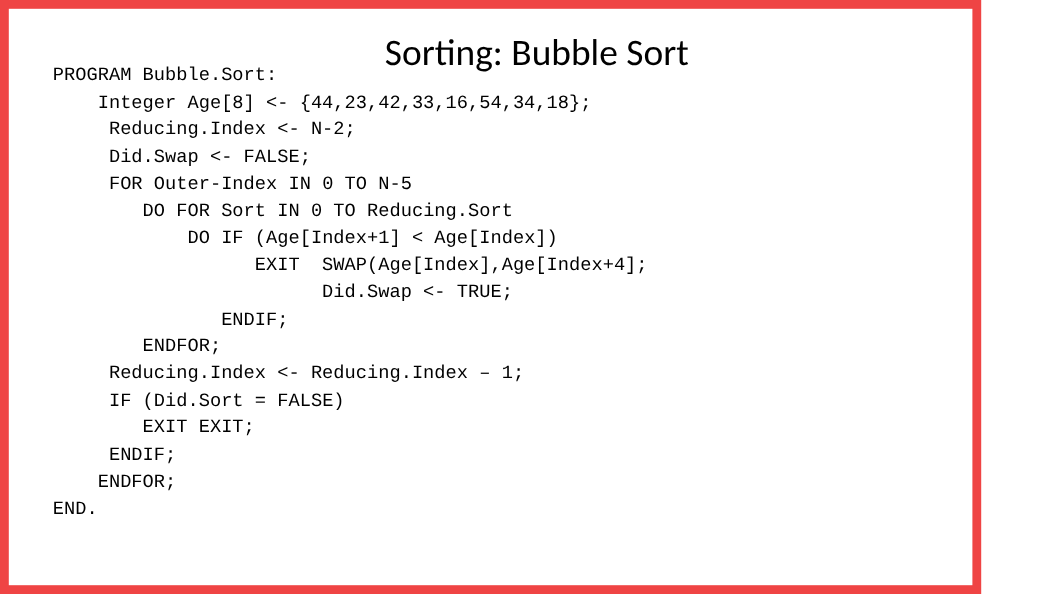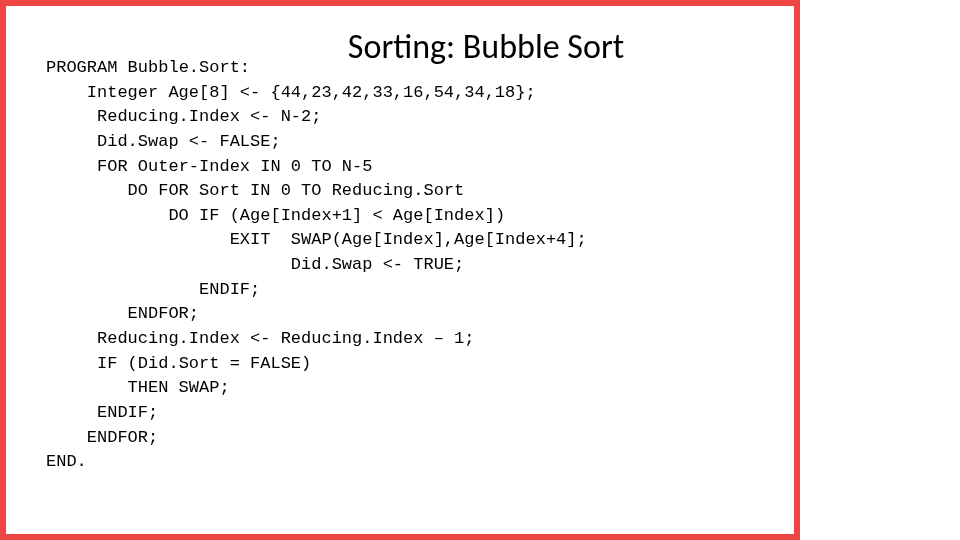--- a/index.html
+++ b/index.html
@@ -5,23 +5,23 @@
   html, body {
     margin: 0;
     padding: 0;
     width: 960px;
     height: 540px;
     background: #ffffff;
     font-family: "Times New Roman", Times, serif;
   }
   .slide {
     box-sizing: border-box;
-    width: 800px;
+    width: 892px;
     height: 540px;
-    border: 6px solid #ef4444;
+    border: 8px solid #ef4444;
     padding: 18px 40px 18px 40px;
     position: relative;
   }
   .title {
     position: absolute;
     top: 20px;
     left: 0;
     width: 960px;
     text-align: center;
     font-size: 34px;
@@ -49,17 +49,17 @@
 <span>     Did.Swap &lt;- FALSE;</span>
 <span class="kw">     FOR</span><span> Outer-Index </span><span class="kw">IN</span><span> 0 </span><span class="kw">TO</span><span> N-5</span>
 <span class="kw">        DO FOR</span><span> Sort </span><span class="kw">IN</span><span> 0 </span><span class="kw">TO</span><span> Reducing.Sort</span>
 <span class="kw">            DO IF</span><span> (Age[Index+1] &lt; Age[Index])</span>
 <span class="kw">                  EXIT</span><span>  SWAP(Age[Index],Age[Index+4];</span>
 <span>                        Did.Swap &lt;- TRUE;</span>
 <span class="kw">               ENDIF;</span>
 <span class="kw">        ENDFOR;</span>
 <span>     Reducing.Index &lt;- Reducing.Index – 1;</span>
 <span class="kw">     IF</span><span> (Did.Sort = FALSE)</span>
-<span class="kw">        THEN SWAP;</span>
+<span class="kw">        EXIT EXIT;</span>
 <span class="kw">     ENDIF;</span>
 <span class="kw">    ENDFOR;</span>
 <span class="kw">END.</span></div>
 </div>
 
 </body></html>

